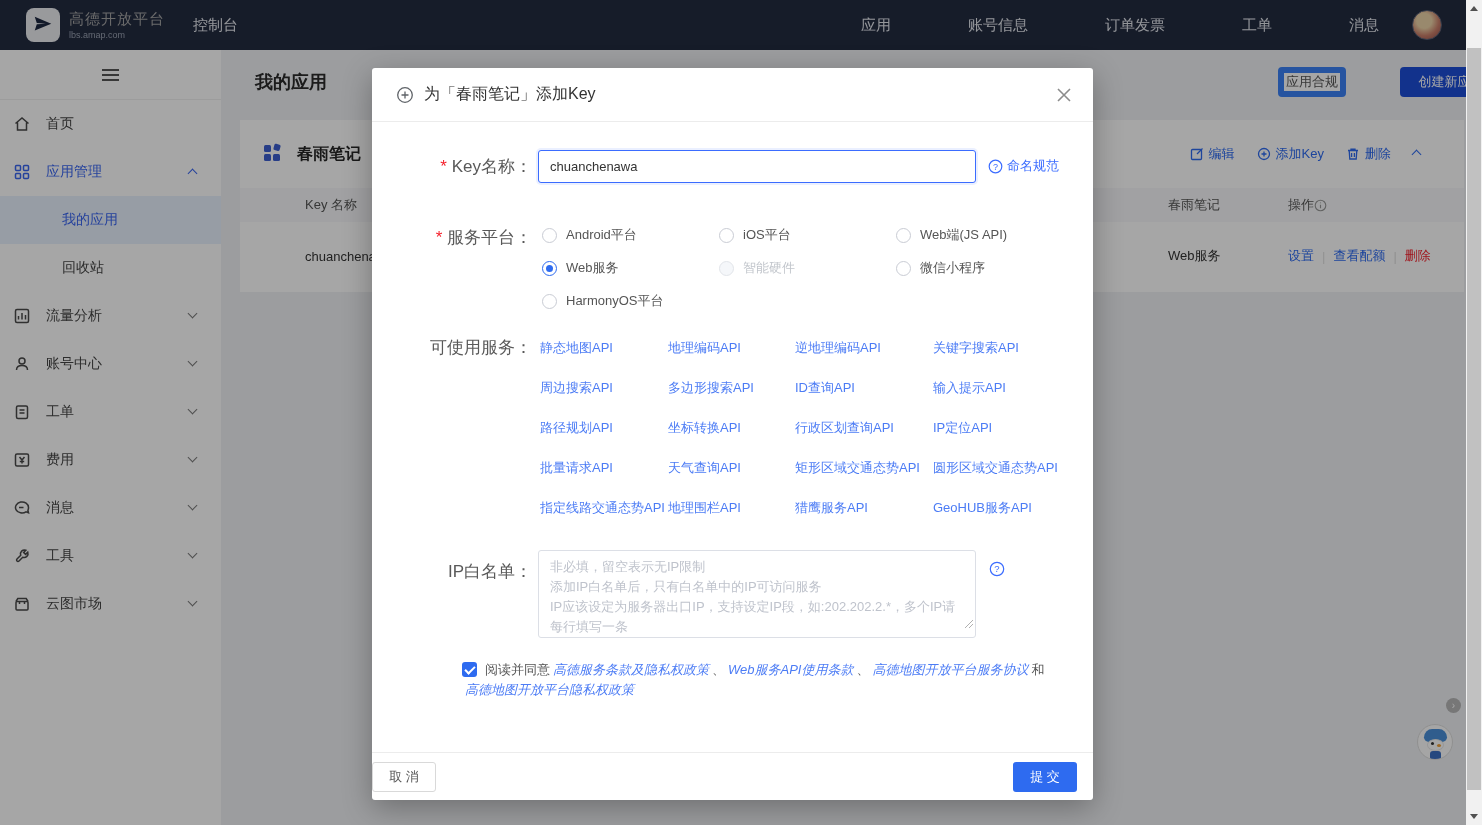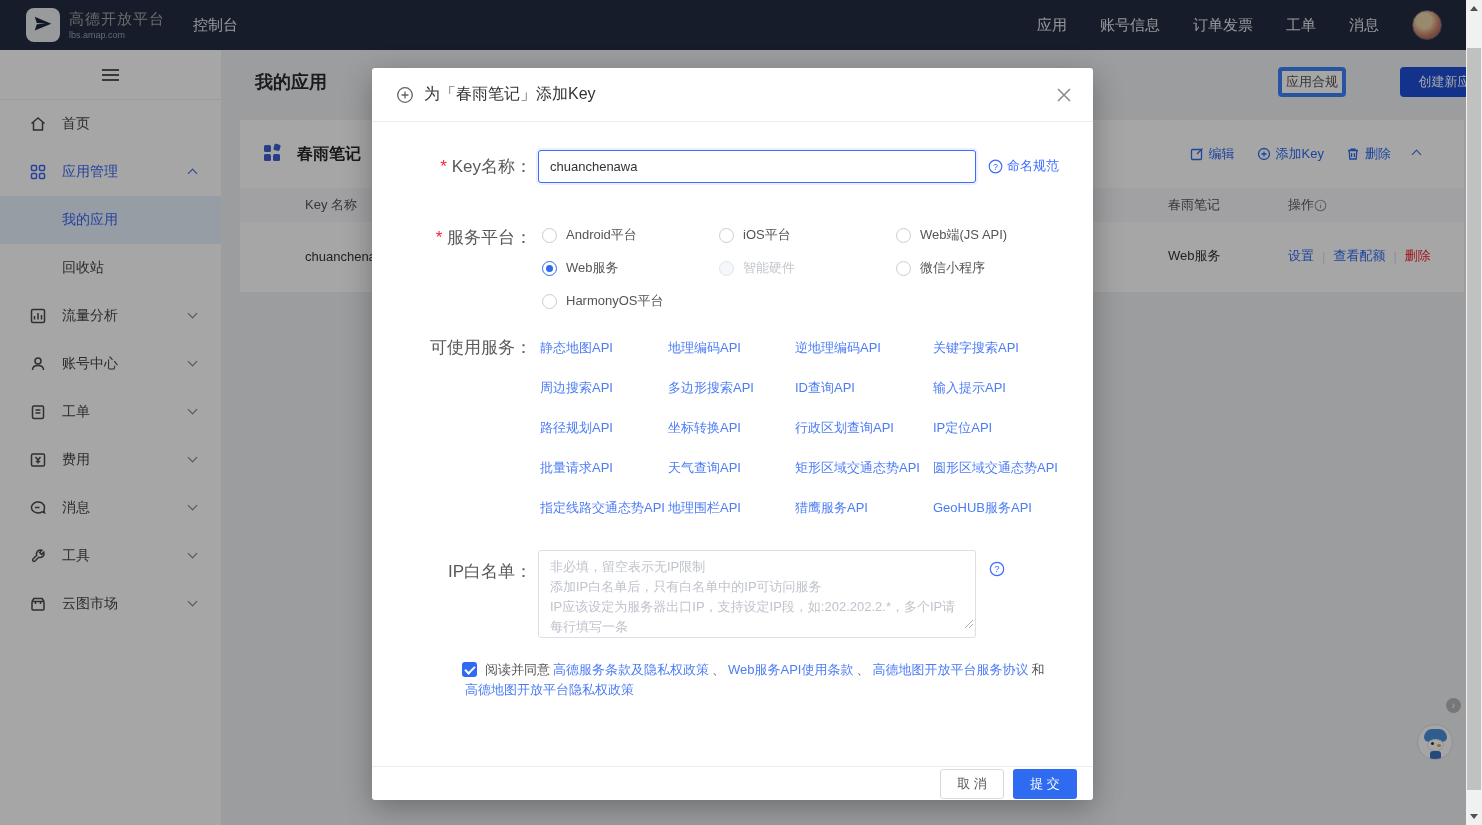--- a/index.html
+++ b/index.html
@@ -14,50 +14,50 @@
     background:#222b40; display:flex; align-items:center; z-index:1; }
   .logo { display:flex; align-items:center; margin-left:26px; }
   .logo-badge { width:34px; height:34px; border-radius:8px; background:#ecedf0;
     display:flex; align-items:center; justify-content:center; }
   .logo-text { margin-left:9px; }
   .logo-title { color:#a3a3a3; font-size:15px; letter-spacing:1px; }
   .logo-domain { color:#9aa2b1; font-size:9px; margin-top:1px; }
   .nav-console { color:#e3e6ec; font-size:15px; margin-left:28px; cursor:pointer; }
   .nav-right { margin-left:auto; display:flex; align-items:center; gap:33px;
     margin-right:24px; color:#e3e6ec; font-size:15px; }
-  .nav-right span { cursor:pointer; }
+  .nav-right span { cursor:pointer;margin-left:44px; }
   .nav-avatar { width:30px; height:30px; border-radius:50%;
     background:radial-gradient(circle at 40% 35%, #ecd3a8 0 30%, #c97f6a 60%, #8c4a4a 100%);
     border:1px solid #5a6276; cursor:pointer; }
   
   .sidebar { position:absolute; top:50px; left:0; width:221px; height:775px;
     background:#fff; z-index:1; }
   .burger { height:50px; display:flex; align-items:center; justify-content:center;
     border-bottom:1px solid #f0f0f0; cursor:pointer; }
   .burger i { display:block; width:17px; height:2px; background:#565656; position:relative; }
   .burger i::before,.burger i::after { content:""; position:absolute; left:0; width:17px; height:2px; background:#565656; }
   .burger i::before { top:-5px; } .burger i::after { top:5px; }
-  .side-item { height:48px; display:flex; align-items:center; padding-left:28px;
+  .side-item { height:48px; display:flex; align-items:center; padding-left:12px;
     color:#454545; font-size:14px; position:relative; cursor:pointer; }
   .side-item .icon { width:19px; height:19px; display:flex; align-items:center; justify-content:center; }
   .side-item .lbl { margin-left:15px; }
   .side-sub { padding-left:62px; }
   .side-sub.active { background:#e9f1fd; color:#3a66f0; }
   .side-item.primary-active { color:#3a66f0; }
   .chev { width:7px; height:7px; border-right:1.5px solid #7a7a7a; border-bottom:1.5px solid #7a7a7a;
     position:absolute; right:25px; }
   .chev.down { transform:rotate(45deg); top:18px; }
   .chev.up { transform:rotate(-135deg); top:22px; border-color:#3a66f0; }
   
   .main { position:absolute; top:50px; left:221px; width:1245px; height:775px; z-index:1; }
   .page-title { position:absolute; left:34px; top:20px; font-size:18px; color:#2b2b2b; font-weight:600; }
   .btn { display:flex; align-items:center; justify-content:center; border-radius:4px;
     font-size:13px; cursor:pointer; }
   .btn-compliance { position:absolute; left:1057px; top:17px; width:68px; height:30px;
-    background:#fff; border:4px solid #3b82f6; color:#555; }
+    background:#fff; border:6px solid #3b82f6; color:#555; }
   .btn-create { position:absolute; left:1179px; top:17px; width:102px; height:30px;
     background:#1d4ed8; color:#fff; }
   .card { position:absolute; left:19px; top:70px; width:1224px; height:172px; background:#fff; }
   .card-head { height:68px; display:flex; align-items:center; padding:0 44px 0 22px; }
   .app-name { margin-left:15px; font-size:16px; color:#262626; font-weight:600; }
   .card-actions { margin-left:auto; display:flex; align-items:center; gap:22px;
     color:#2e6bf0; font-size:13px; }
   .card-action { display:flex; align-items:center; gap:5px; cursor:pointer; }
   .tbl-head { height:34px; background:#f7f8fa; display:flex; align-items:center; color:#555; }
   .col-name { flex:1; padding-left:65px; display:flex; align-items:center; gap:4px; }
@@ -109,27 +109,27 @@
     grid-template-columns:128px 127px 138px 130px; row-gap:20px; }
   .srv-grid a { color:#4c7cf5; font-size:13px; white-space:nowrap; height:20px; line-height:20px;
     text-decoration:none; cursor:pointer; }
   .f-textarea { position:absolute; left:166px; top:482px; width:438px; height:88px;
     border:1px solid #dcdfe6; border-radius:3px; padding:6px 11px; font-size:13px; line-height:20px;
     color:#333; resize:none; font-family:inherit; outline:none; overflow:hidden; }
   .f-textarea::placeholder { color:#bfc3cc; }
   .ta-handle { position:absolute; left:592px; top:551px; width:10px; height:10px; pointer-events:none; }
   .f-help { position:absolute; left:617px; top:493px; cursor:pointer; }
   .agree { position:absolute; left:90px; top:592px; width:592px; font-size:13px; line-height:20px; color:#555; }
-  .agree a { color:#4c7cf5; text-decoration:none; margin:10px 3px; cursor:pointer; }
+  .agree a { color:#4c7cf5; text-decoration:none; margin:10px 3px; cursor:pointer;font-style:italic; }
   .agree-check { display:inline-block; width:15px; height:15px; background:#2e6bf0; border-radius:3px;
     vertical-align:-3px; margin-right:8px; position:relative; cursor:pointer; }
   .agree-check::after { content:""; position:absolute; left:5px; top:2px; width:4px; height:8px;
     border:solid #fff; border-width:0 2px 2px 0; transform:rotate(45deg); }
-  .m-footer { position:absolute; left:0; right:0; bottom:0; height:34px; border-top:1px solid #ececec;
-    display:flex; align-items:center; justify-content:flex-end; padding-right:16px; gap:9px; }
+  .m-footer { position:absolute; left:0; right:0; bottom:0; height:48px; border-top:1px solid #ececec;
+    display:flex; align-items:center; justify-content:space-between; padding-right:16px; gap:9px; }
   .btn-cancel { width:64px; height:30px; background:#fff; border:1px solid #d9d9d9; border-radius:3px;
     font-size:13px; color:#555; cursor:pointer; font-family:inherit; }
   .btn-submit { width:64px; height:30px; background:#2e6bf0; border:none; border-radius:3px;
     font-size:13px; color:#fff; cursor:pointer; font-family:inherit; }
   
   .scrollbar { position:absolute; right:0; top:0; width:16px; height:825px; background:#f1f1f1; z-index:30; }
   .sb-up { position:absolute; top:6px; left:4px; width:0; height:0;
     border-left:4px solid transparent; border-right:4px solid transparent; border-bottom:5px solid #505050; }
   .sb-down { position:absolute; bottom:6px; left:4px; width:0; height:0;
     border-left:4px solid transparent; border-right:4px solid transparent; border-top:5px solid #505050; }

